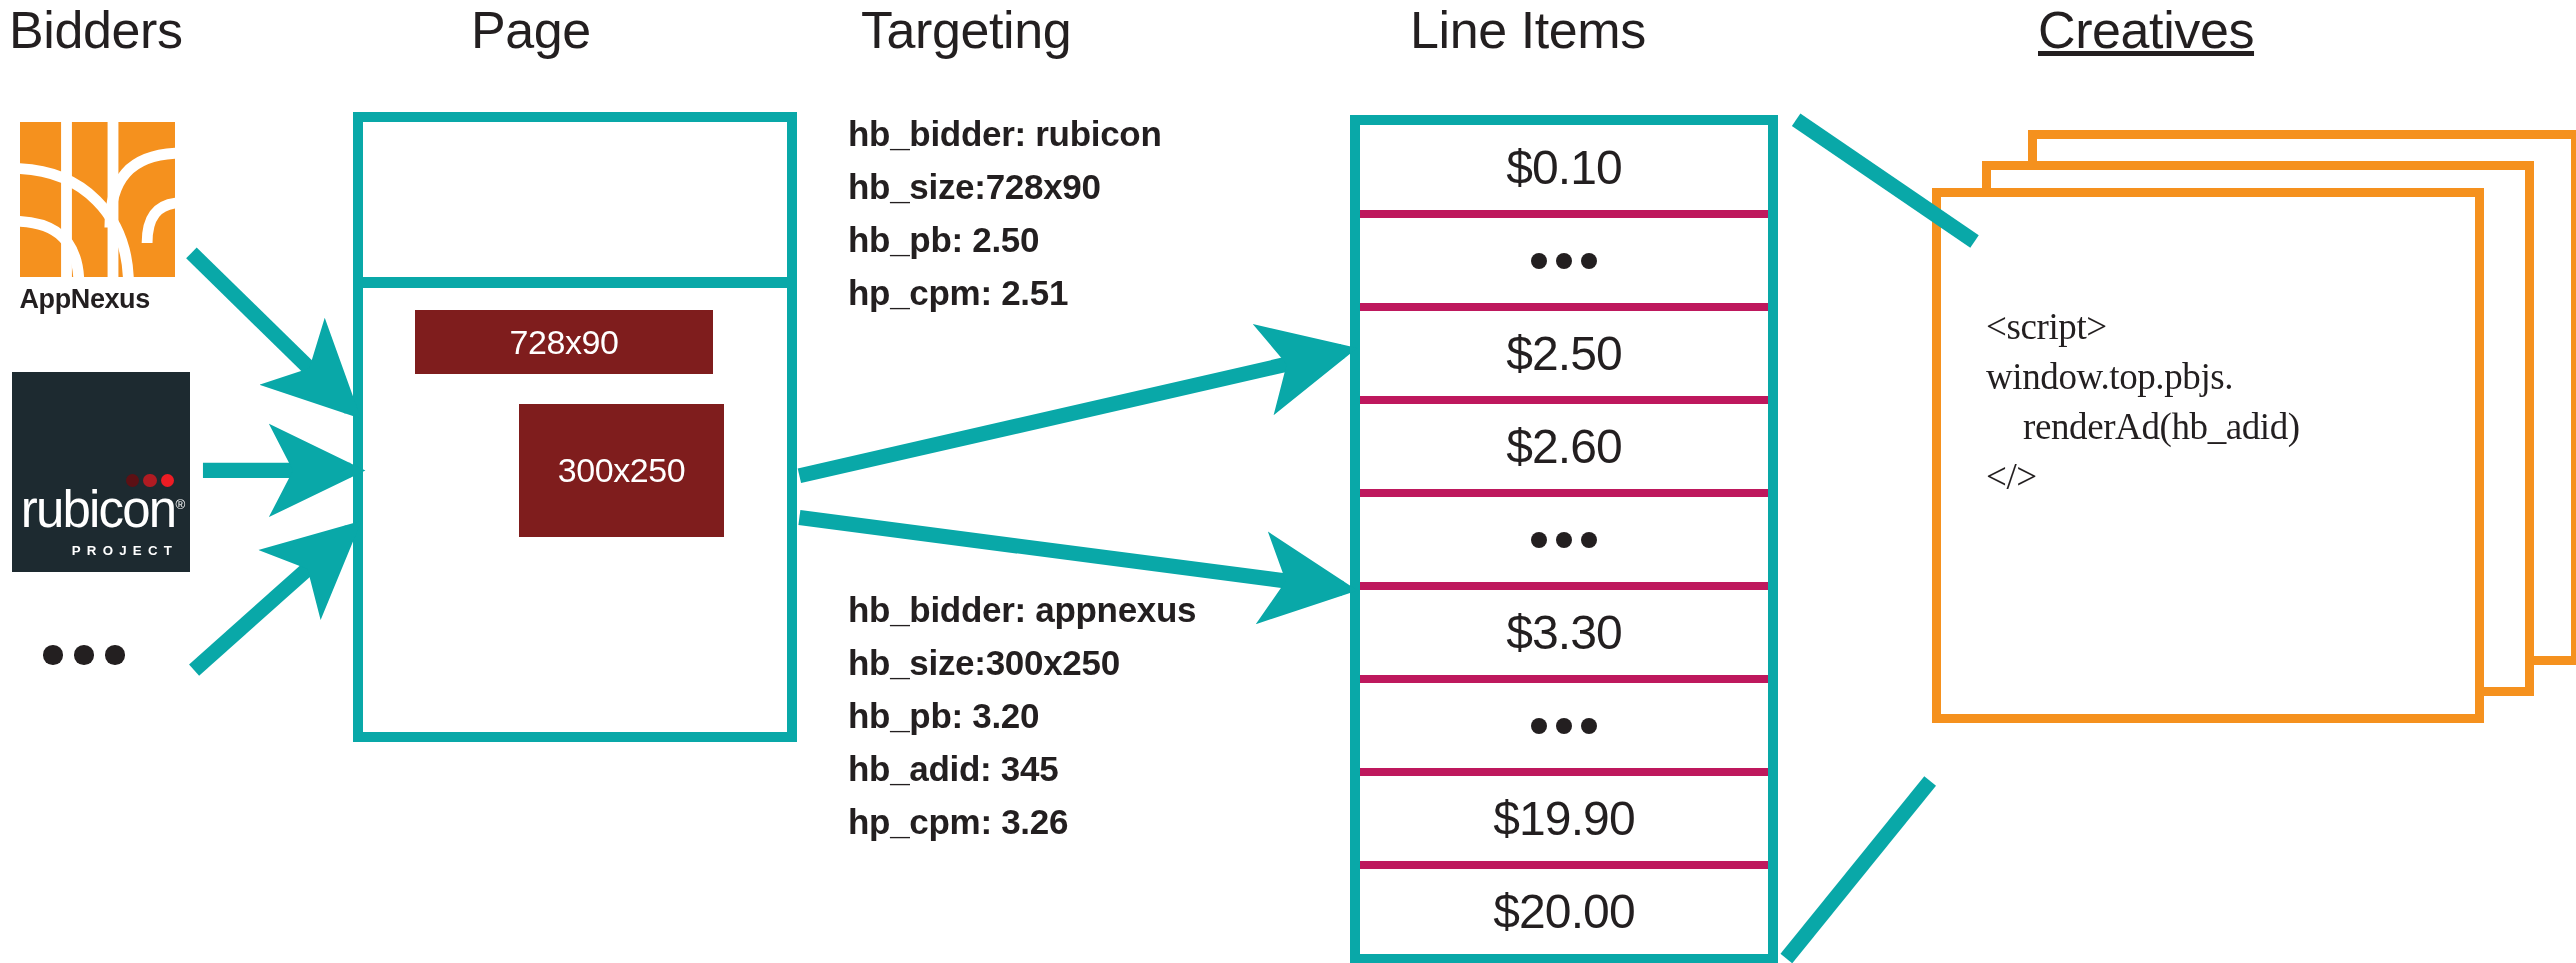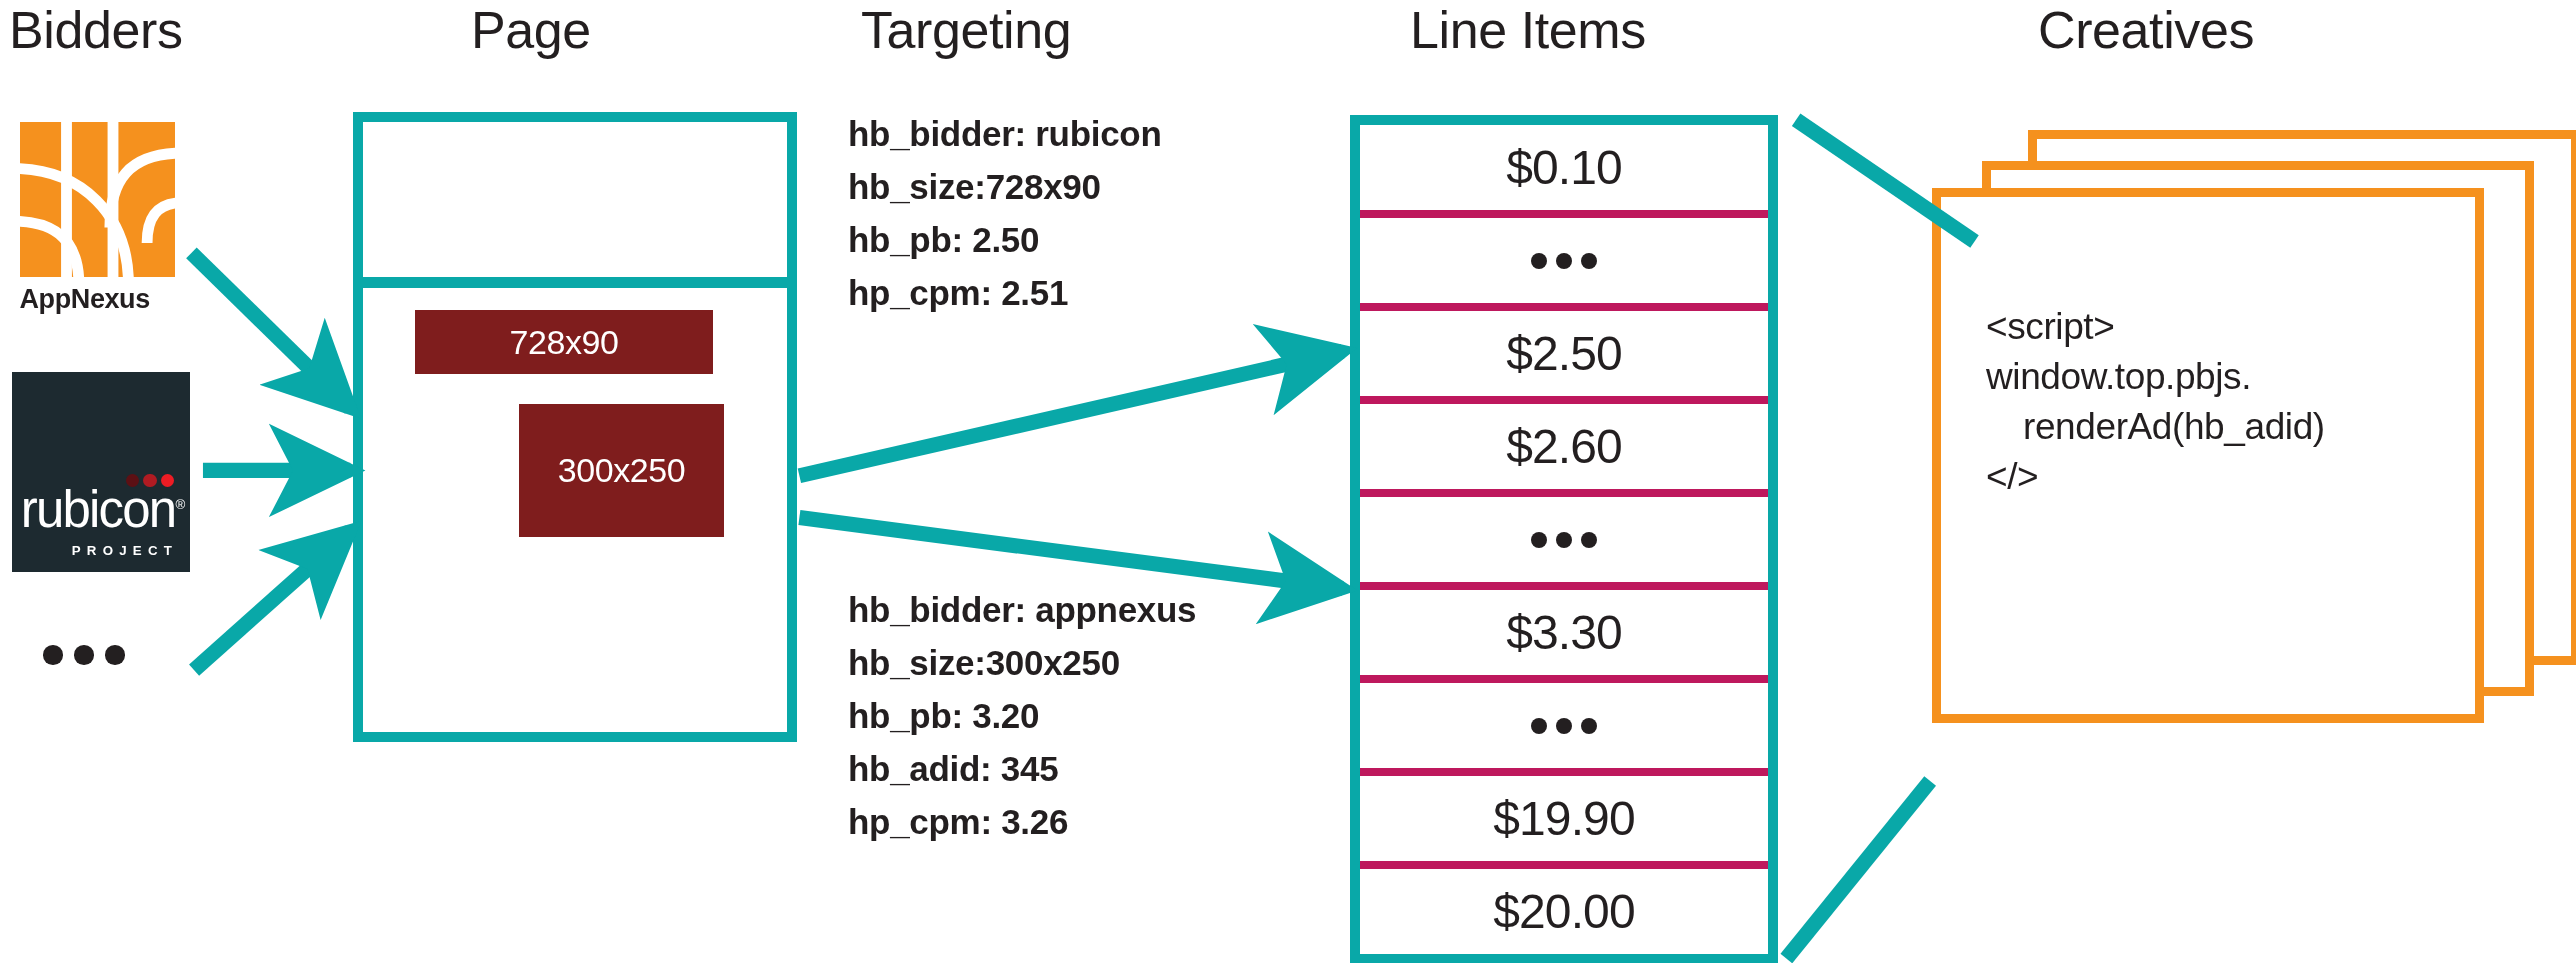--- a/index.html
+++ b/index.html
@@ -132,40 +132,40 @@
     border: 9px solid #f5911e;
     background: #ffffff;
   }
   #creative-back   { left: 2028px; top: 130px; width: 552px; height: 535px; }
   #creative-mid    { left: 1982px; top: 161px; width: 552px; height: 535px; }
   #creative-front  { left: 1932px; top: 188px; width: 552px; height: 535px; }
   #creative-code {
     position: absolute; left: 1986px; top: 302px;
     width: 462px;
     font-size: 37px; color: #231f20;
-    line-height: 50px; letter-spacing: -0.4px;
+    line-height: 50px; letter-spacing: -0.4px; font-family: Liberation Serif, serif;
   }
   #creative-code .indent { padding-left: 37px; }
 
   
   #connectors {
     position: absolute; left: 0; top: 0; width: 2576px; height: 963px;
     pointer-events: none;
   }
 </style>
 </head>
 <body>
 
 <div id="stage">
 
   <div class="col-title" style="left:9px;  top:3.6px;">Bidders</div>
   <div class="col-title" style="left:471px; top:3.6px;">Page</div>
   <div class="col-title" style="left:861px; top:3.6px;">Targeting</div>
   <div class="col-title" style="left:1410px;top:3.6px;">Line Items</div>
-  <div class="col-title" style="left:2038px;top:3.6px;">Creatives</div>
+  <div class="col-title" style="left:2038px;top:3.6px;text-decoration:underline;">Creatives</div>
 
   <div id="appnexus-logo">
     <svg viewBox="0 0 100 100" xmlns="http://www.w3.org/2000/svg">
       <g fill="none" stroke="#ffffff" stroke-width="7">
         <path d="M30 -5 L30 105"></path>
         <path d="M60 -5 L60 105"></path>
         <path d="M-5 30 C40 30 70 60 70 105"></path>
         <path d="M-5 64 C25 64 38 78 38 105"></path>
         <path d="M105 20 C70 20 58 38 58 68"></path>
         <path d="M105 52 C88 52 82 62 82 78"></path>

